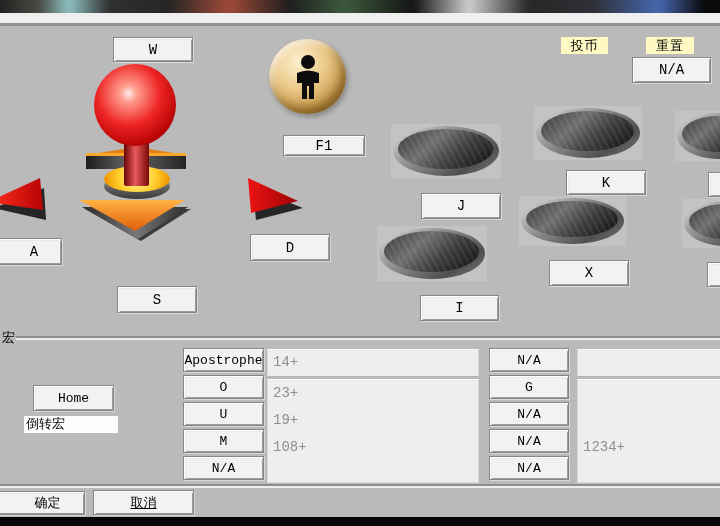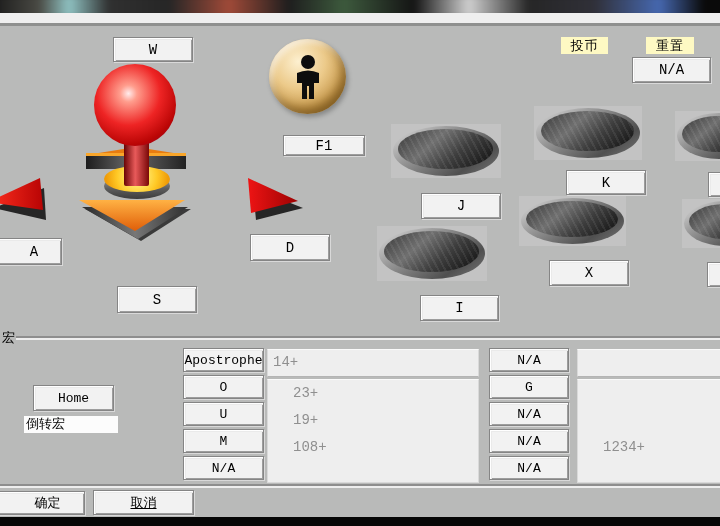--- a/index.html
+++ b/index.html
@@ -47,21 +47,21 @@
     background:radial-gradient(circle at 42% 36%, #ffecec 0%, #ff9d8d 12%, #ee2424 45%, #ba0505 72%, #6e0040 100%); }
   .stem { position:absolute; background:linear-gradient(90deg,#6a0404,#e85a5a 45%,#7a0808); border-radius:2px; }
   .base-rim { position:absolute; border-radius:50%; background:linear-gradient(180deg,#b9b9b9,#5d5d5d 60%,#3c3c3c); }
   .base-gold { position:absolute; border-radius:50%; background:radial-gradient(circle at 50% 40%, #ffe668 25%, #ffc926 55%, #ef9c08 85%); }
   .tri { position:absolute; }
 
   
   .etch { position:absolute; height:2px; background:#8e8e8e; box-shadow:0 2px 0 #eeeeee; }
   .panel { position:absolute; background:#eeeeee; border:1px solid #d9d9d9; border-top:1px solid #fafafa;
     font-family:"Liberation Mono", monospace; font-size:14px; color:#8f8f8f; overflow:hidden; }
-  .panel .line { height:27px; line-height:27px; padding-left:5px;margin-left:20px; }
+  .panel .line { height:27px; line-height:27px; padding-left:5px; }
   .panel.single { line-height:25px; padding-left:5px; }
   .field { position:absolute; background:#fcfcfc; color:#000; font-size:13px; line-height:16px; padding-left:2px; overflow:hidden; white-space:nowrap; }
   .sect-label { position:absolute; font-size:13px; color:#000; }
 
   .person-badge { position:absolute; border-radius:50%;
     background:radial-gradient(circle at 38% 30%, #fdf0d0 0%, #ecca8a 38%, #c99b4e 68%, #8d6524 100%);
     box-shadow: inset -4px -6px 10px rgba(90,58,10,.55), inset 3px 4px 6px rgba(255,255,255,.65), 2px 3px 5px rgba(0,0,0,.28);
     display:flex; align-items:center; justify-content:center; }
 </style>
 </head>

